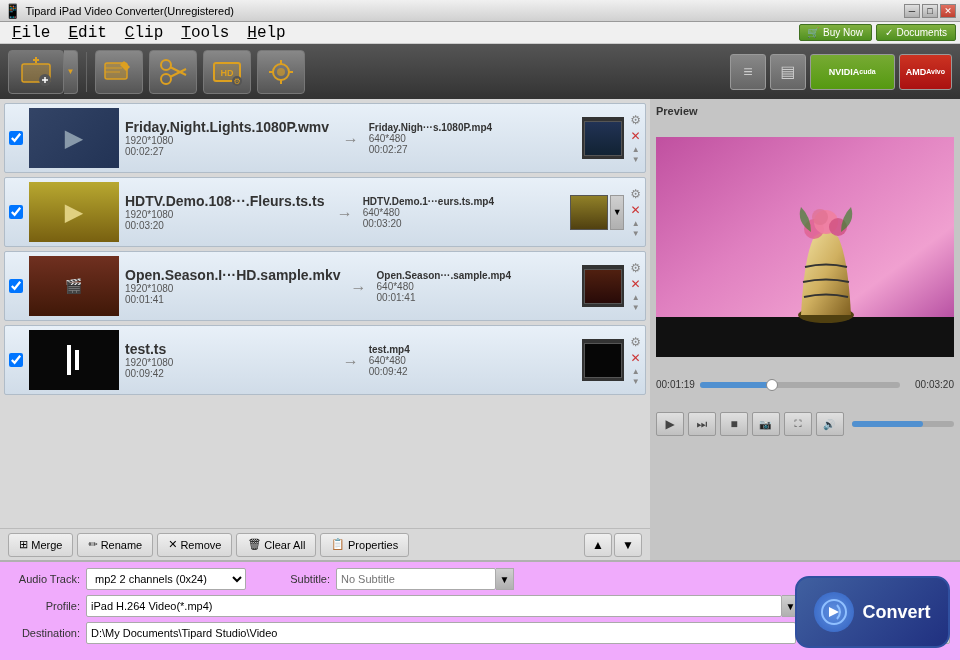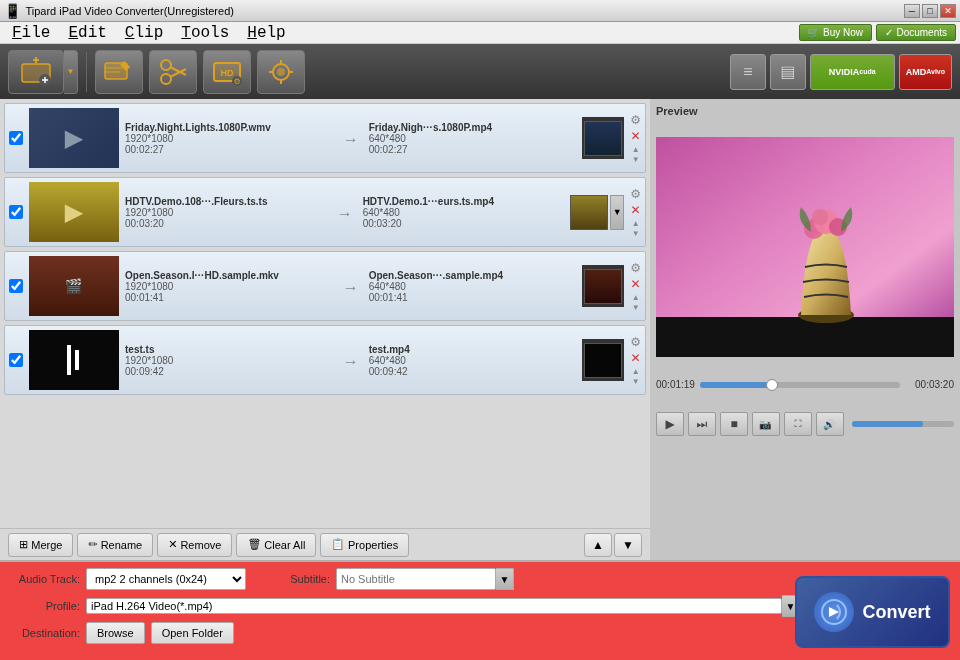--- a/index.html
+++ b/index.html
@@ -115,21 +115,21 @@
       cursor: pointer;
     }
     .file-checkbox { width: 14px; height: 14px; cursor: pointer; }
     .file-thumb {
       width: 90px; height: 60px;
       background: #222;
       display: flex; align-items: center; justify-content: center;
       flex-shrink: 0; overflow: hidden; position: relative;
     }
     .file-info { flex: 1; }
-    .file-name { font-weight: bold; font-size: 10px; color: #333; }
+    .file-name { font-weight: bold; font-size: 14px; color: #333; }
     .file-res { font-size: 10px; color: #555; }
     .file-dur { font-size: 10px; color: #555; }
     .file-arrow { font-size: 16px; color: #888; margin: 0 4px; }
     .file-out { flex: 1; }
     .file-out-name { font-weight: bold; font-size: 10px; color: #333; }
     .file-thumb-out {
       width: 42px; height: 42px;
       background: #333;
       display: flex; align-items: center; justify-content: center;
       flex-shrink: 0;
@@ -226,40 +226,40 @@
       height: 22px; border: 1px solid #aaa; background: white;
       font-size: 11px; padding: 0 4px; border-radius: 2px;
     }
     .sp-select-arrow {
       width: 18px; height: 22px;
       background: linear-gradient(to bottom, #d0d0d0, #b0b0b0);
       border: 1px solid #aaa; border-left: none;
       cursor: pointer; display: flex; align-items: center; justify-content: center; font-size: 10px;
     }
     .sp-input {
-      flex: 1; height: 16px; border: 1px solid #aaa; background: white;
+      flex: 1; height: 22px; border: 1px solid #aaa; background: white;
       font-size: 11px; padding: 0 4px; border-radius: 2px;
     }
     .sp-btn {
       height: 22px; padding: 0 10px;
       background: linear-gradient(to bottom, #f0f0f0, #d8d8d8);
       border: 1px solid #aaa; border-radius: 2px;
       cursor: pointer; font-size: 11px;
     }
 
     
     #convert-area {
       position: absolute;
       right: 10px;
       bottom: 12px;
       width: 155px;
       height: 72px;
       background: linear-gradient(135deg, #4060a0, #203080);
       border: 2px solid #3050a0;
-      border-radius: 8px;
+      border-radius: 14px;
       display: flex;
       align-items: center;
       justify-content: center;
       cursor: pointer;
       gap: 8px;
     }
     .convert-icon {
       width: 40px; height: 40px;
       background: radial-gradient(circle, #6090e0, #3060c0);
       border-radius: 50%; display: flex; align-items: center; justify-content: center;
@@ -273,21 +273,21 @@
     .dropdown-container { display: flex; align-items: center; }
     .sp-select-wide { min-width: 160px; }
 
     
     #bottom-section {
       position: absolute;
       bottom: 0;
       left: 0;
       right: 0;
       height: 100px;
-      background: #ef4444;
+      background: #f0abfc;
       border-top: 2px solid #b0b0b0;
       padding: 6px 10px;
       display: flex;
       flex-direction: column;
       gap: 5px;
     }
 
     #app-wrapper {
       position: relative;
       width: 960px;
@@ -650,20 +650,21 @@
       <span class="sp-label">Profile:</span>
       <div class="dropdown-container" style="flex:1;">
         <input class="sp-input" value="iPad H.264 Video(*.mp4)" readonly="" style="">
         <div class="sp-select-arrow">▼</div>
       </div>
       <button class="sp-btn">Settings</button>
       <button class="sp-btn">Apply to All</button>
     </div>
     <div class="sp-row">
       <span class="sp-label">Destination:</span>
+      <input class="sp-input" value="D:\My Documents\Tipard Studio\Video" style="">
       <button class="sp-btn">Browse</button>
       <button class="sp-btn">Open Folder</button>
     </div>
   </div>
 
   <div id="convert-area">
     <div class="convert-icon">
       <svg width="30" height="30" viewBox="0 0 30 30">
         <circle cx="15" cy="15" r="12" fill="none" stroke="#90c0ff" stroke-width="2"></circle>
         <path d="M10 10 L20 15 L10 20 Z" fill="white"></path>

